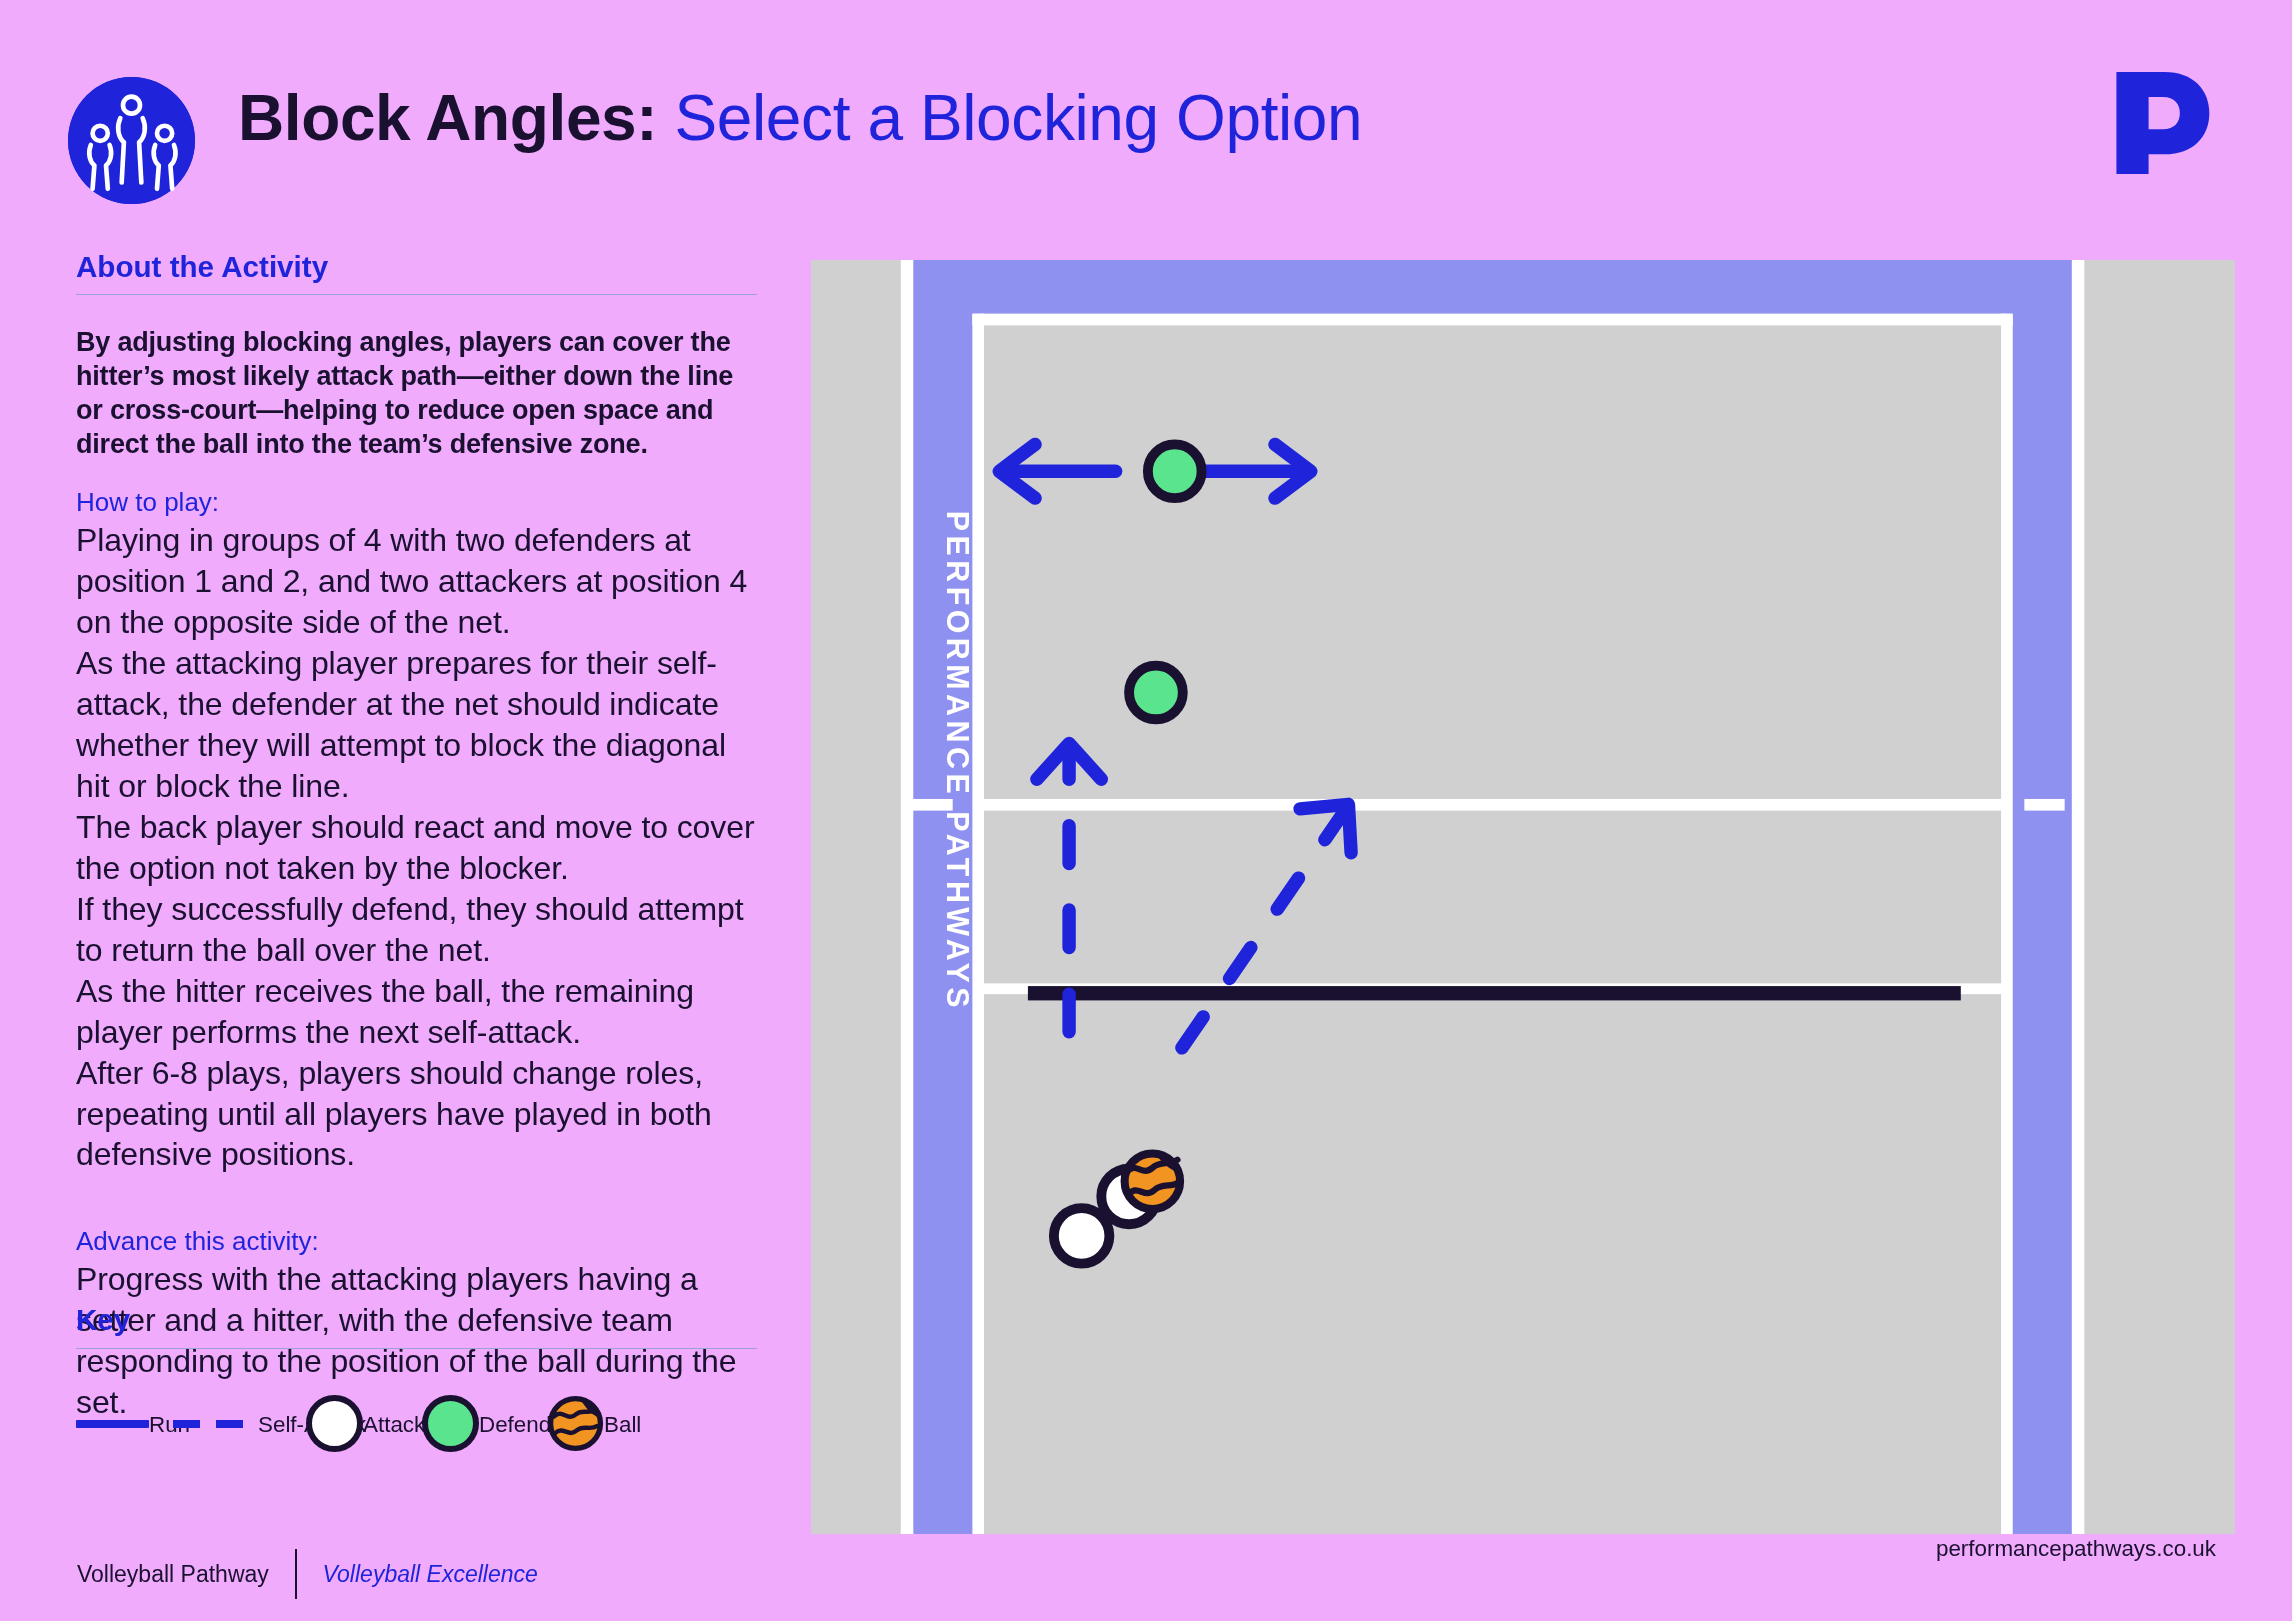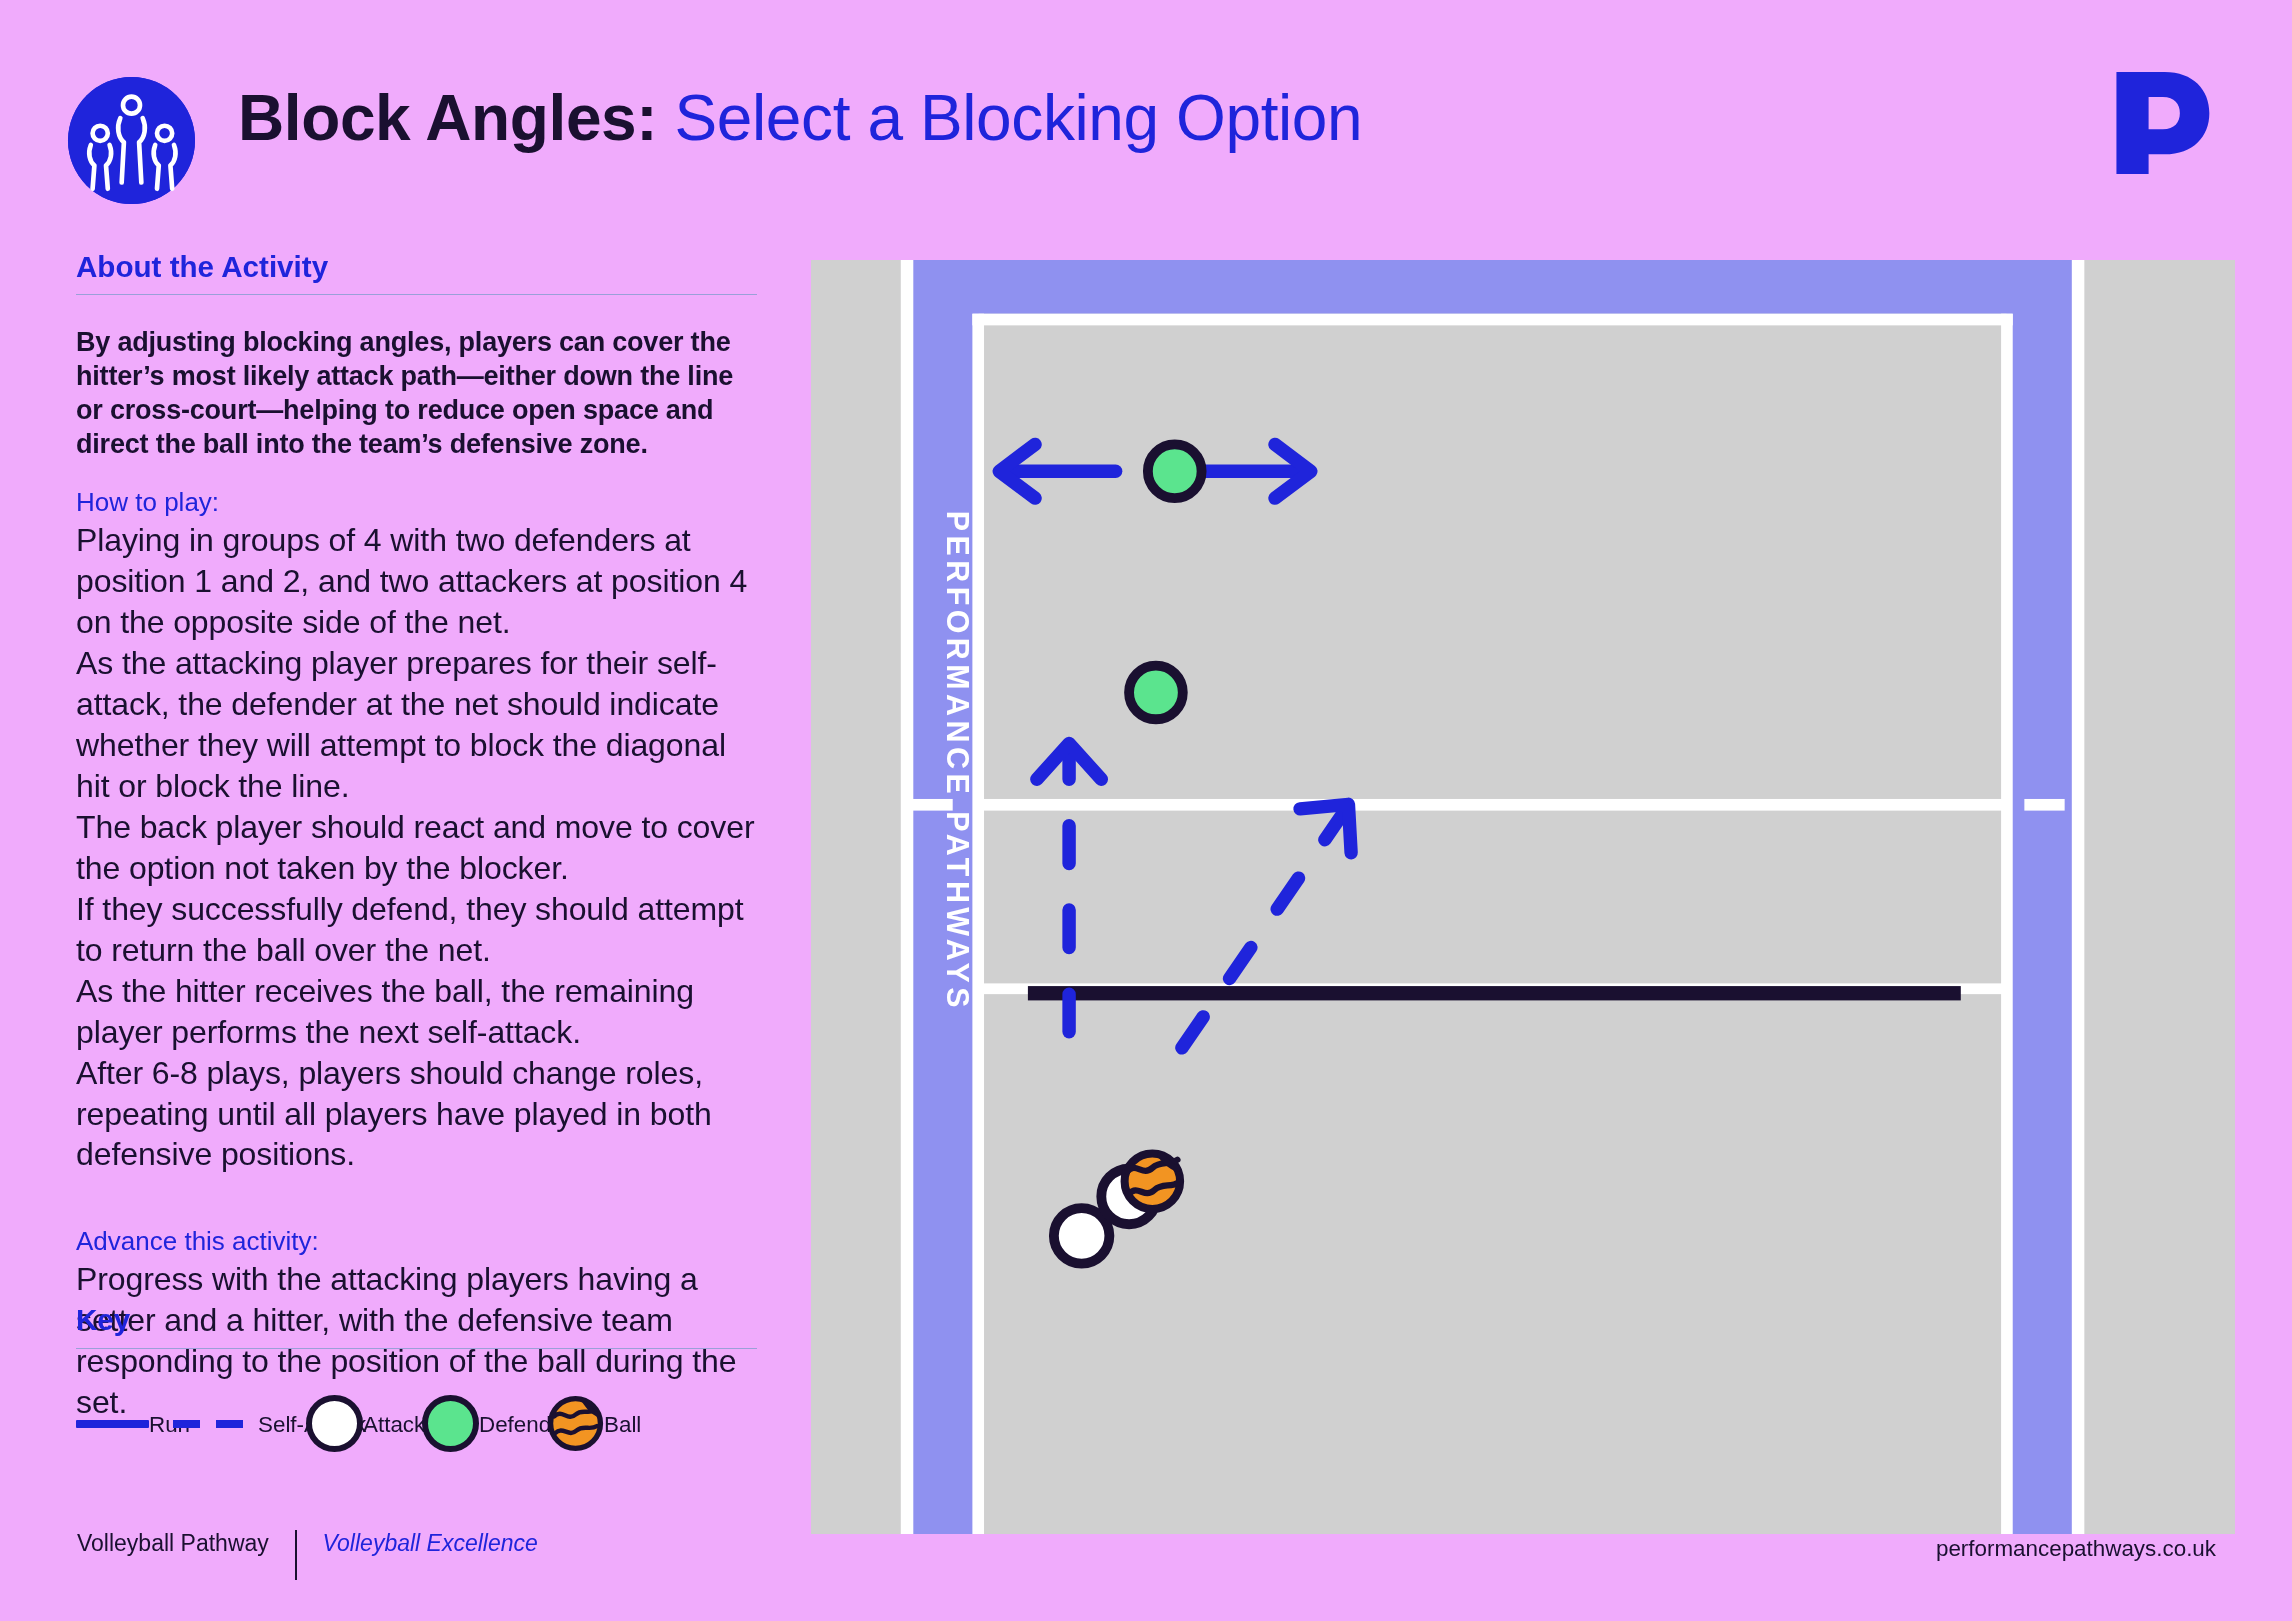--- a/index.html
+++ b/index.html
@@ -64,21 +64,21 @@
   .solid-line { width: 73px; height: 8px; background: #1F24DB; border-radius: 0.9px; }
   .dash-line { width: 85px; height: 8px;
     background: repeating-linear-gradient(to right,#1F24DB 0 27px,transparent 27px 43px); }
   .circ { width: 57px; height: 57px; border-radius: 50%; border: 6.3px solid #1A1030; }
   .circ.white { background: #ffffff; }
   .circ.green { background: #5BE48E; }
   .ballgfx { width: 57px; height: 57px; }
 
   
   .footer { position: absolute; left: 0; bottom: 0; width: 2293px; height: 99px; }
-  .f-left { position: absolute; left: 77px; top: 7px; display: flex; align-items: flex-start; gap: 26px; }
+  .f-left { position: absolute; left: 77px; top: 26px; display: flex; align-items: center; gap: 26px; }
   .f-path { font-size: 23px; color: #1A1030; }
   .f-div { width: 1.8px; height: 50px; background: #1A1030; }
   .f-exc { font-size: 23px; color: #1F24DB; font-style: italic; }
   .f-url { position: absolute; right: 77px; top: 13px; font-size: 22.4px; color: #1A1030; }
 
   
   .court-panel {
     position: absolute; left: 811px; top: 260px;
     width: 1424px; height: 1274px;
     background: #d0d0d0; overflow: hidden;

